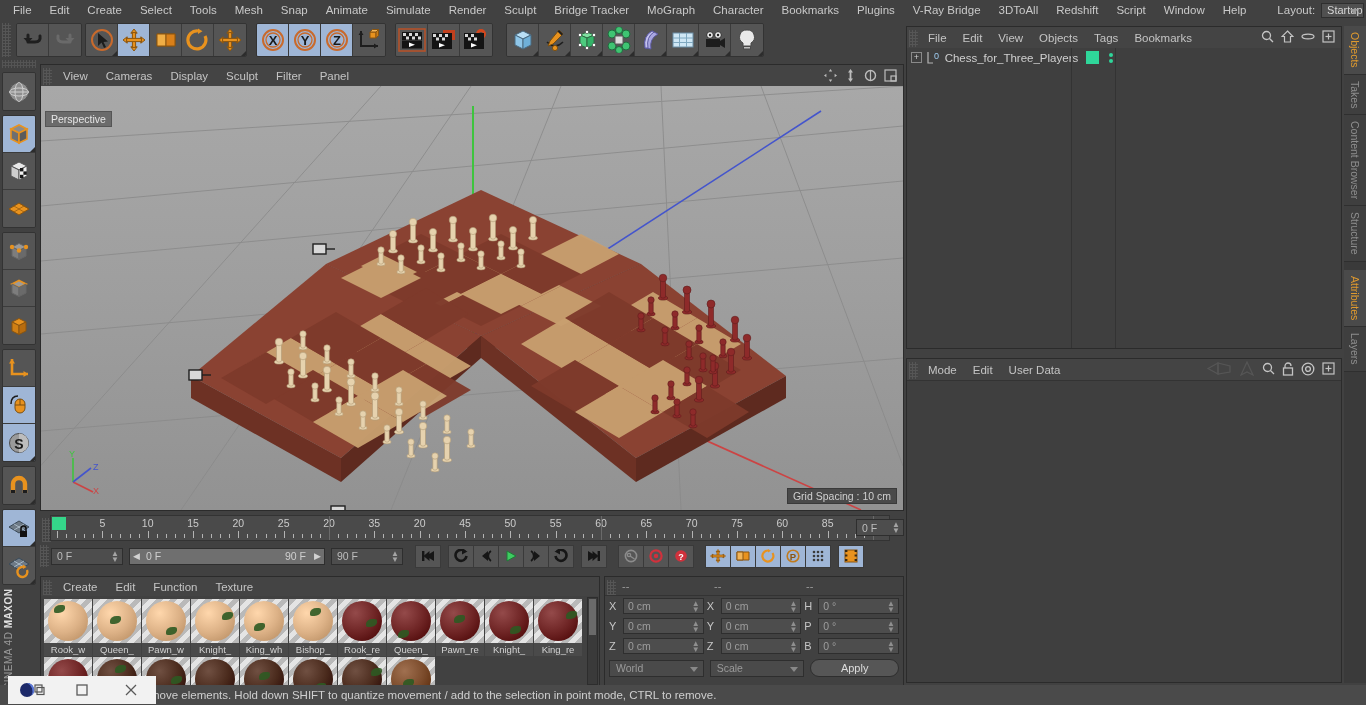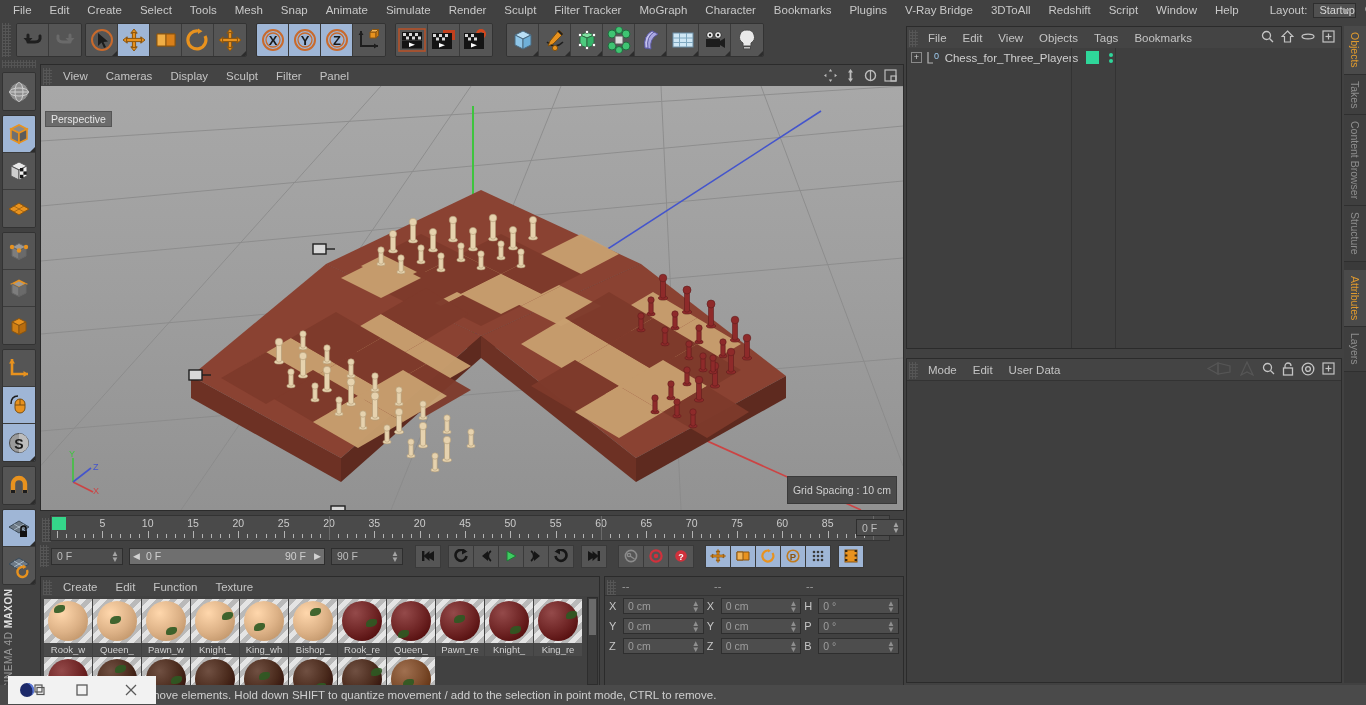--- a/index.html
+++ b/index.html
@@ -62,21 +62,21 @@
   .vpwrap { position:absolute; left:40px; top:64px; width:864px; height:447px;
      background:#3c3c3c; border:1px solid #2b2b2b; }
   .vpmenu { height:21px; background:#444; display:flex; align-items:center; position:relative;}
   .vpmenu .mi { padding:0 9px; font-size:11.5px; color:#c4c4c4; }
   .vpnav { position:absolute; right:6px; top:4px; display:flex; gap:7px; align-items:center;}
   .vpcanvas { position:absolute; left:0; top:21px; right:0; bottom:0; overflow:hidden;
      background:linear-gradient(180deg,#a5a5a5 0%, #9d9d9d 45%, #939393 100%); }
   .persplabel { position:absolute; left:4px; top:25px; background:#6b6b6b; color:#e6e6e6;
      font-size:10.5px; padding:1px 5px; border:1px solid #555; z-index:6;}
   .gridlabel { position:absolute; right:6px; bottom:6px; background:#4a4a4a; color:#d0d0d0;
-     font-size:10.5px; padding:7px 5px; border:1px solid #3a3a3a; z-index:6;}
+     font-size:10.5px; padding:1px 5px; border:1px solid #3a3a3a; z-index:6;}
   .axisgizmo { position:absolute; left:22px; bottom:14px; width:48px; height:48px; z-index:6;}
 
   
   .tlwrap { position:absolute; left:40px; top:513px; width:864px; height:56px; background:#414141;}
   .tlruler { position:absolute; left:10px; top:2px; width:840px; height:26px;
     background:#4a4a4a; border:1px solid #333; }
   .tlspin { background:#4d4d4d; border:1px solid #2e2e2e; height:17px; color:#bdbdbd;
      font-size:10.5px; display:flex; align-items:center; padding-left:5px; position:relative;}
   .tlspin .arrows { position:absolute; right:3px; top:2px; color:#a5a5a5; font-size:8px; line-height:6px;}
   .tbar2 { position:absolute; left:40px; top:543px; width:864px; height:26px; display:flex; align-items:center;}
@@ -166,21 +166,21 @@
         <span class="mi">Edit</span>
         <span class="mi">Create</span>
         <span class="mi">Select</span>
         <span class="mi">Tools</span>
         <span class="mi">Mesh</span>
         <span class="mi">Snap</span>
         <span class="mi">Animate</span>
         <span class="mi">Simulate</span>
         <span class="mi">Render</span>
         <span class="mi">Sculpt</span>
-        <span class="mi">Filter Tracker</span>
+        <span class="mi">Bridge Tracker</span>
         <span class="mi">MoGraph</span>
         <span class="mi">Character</span>
         <span class="mi">Bookmarks</span>
         <span class="mi">Plugins</span>
         <span class="mi">V-Ray Bridge</span>
         <span class="mi">3DToAll</span>
         <span class="mi">Redshift</span>
         <span class="mi">Script</span>
         <span class="mi">Window</span>
         <span class="mi">Help</span>
@@ -1528,20 +1528,31 @@
         </div>
         <div class="crow">
           <span class="clab">Z</span>
           <span class="cfield">0 cm<span class="arrows">▲<br>▼</span></span>
           <span class="clab">Z</span>
           <span class="cfield">0 cm<span class="arrows">▲<br>▼</span></span>
           <span class="clab">B</span>
           <span class="cfield">0 °<span class="arrows">▲<br>▼</span></span>
         </div>
       </div>
+    <div class="crow2">
+      <div class="csel">
+        <span>World</span>
+        <span class="caret"></span>
+      </div>
+      <div class="csel">
+        <span>Scale</span>
+        <span class="caret"></span>
+      </div>
+      <div class="capply">Apply</div>
+    </div>
   </div>
 
   <div class="objpanel">
     <div class="objmenu">
       <span class="grip" style="height:17px;margin-top:2px;"></span>
       <div id="obj-menu-items" style="display:flex;align-items:center;">
           <span class="mi">File</span>
           <span class="mi">Edit</span>
           <span class="mi">View</span>
           <span class="mi">Objects</span>

